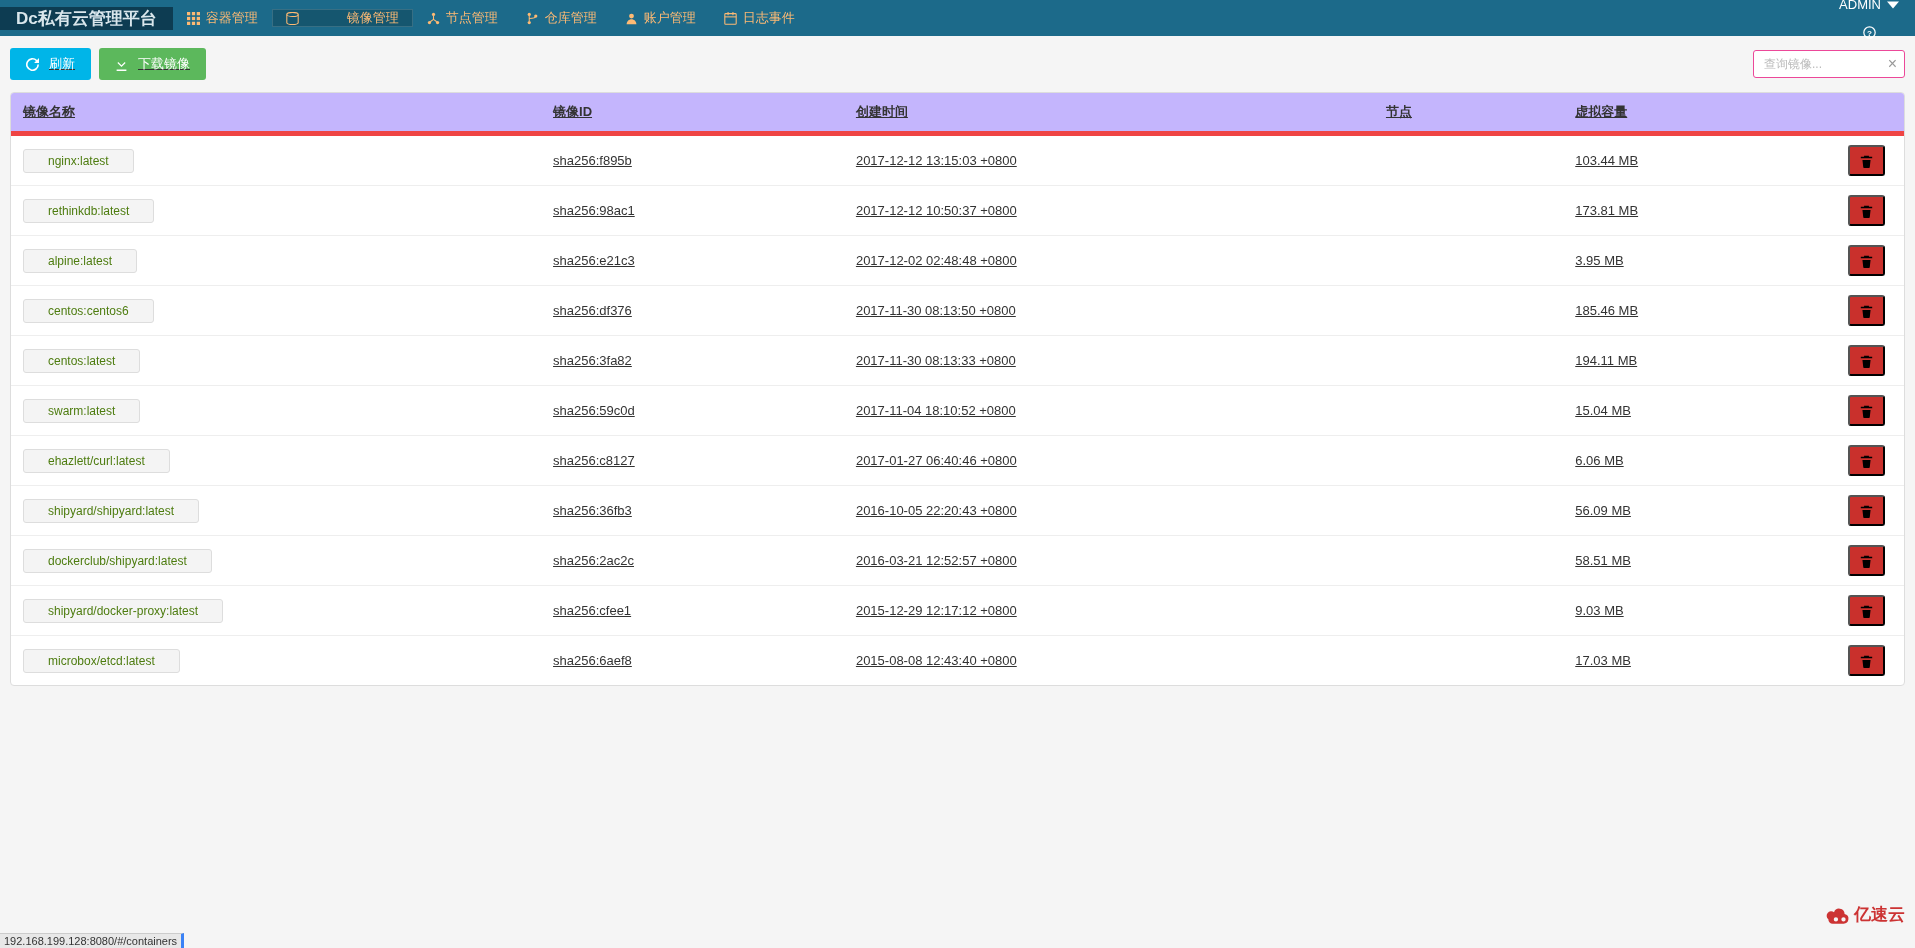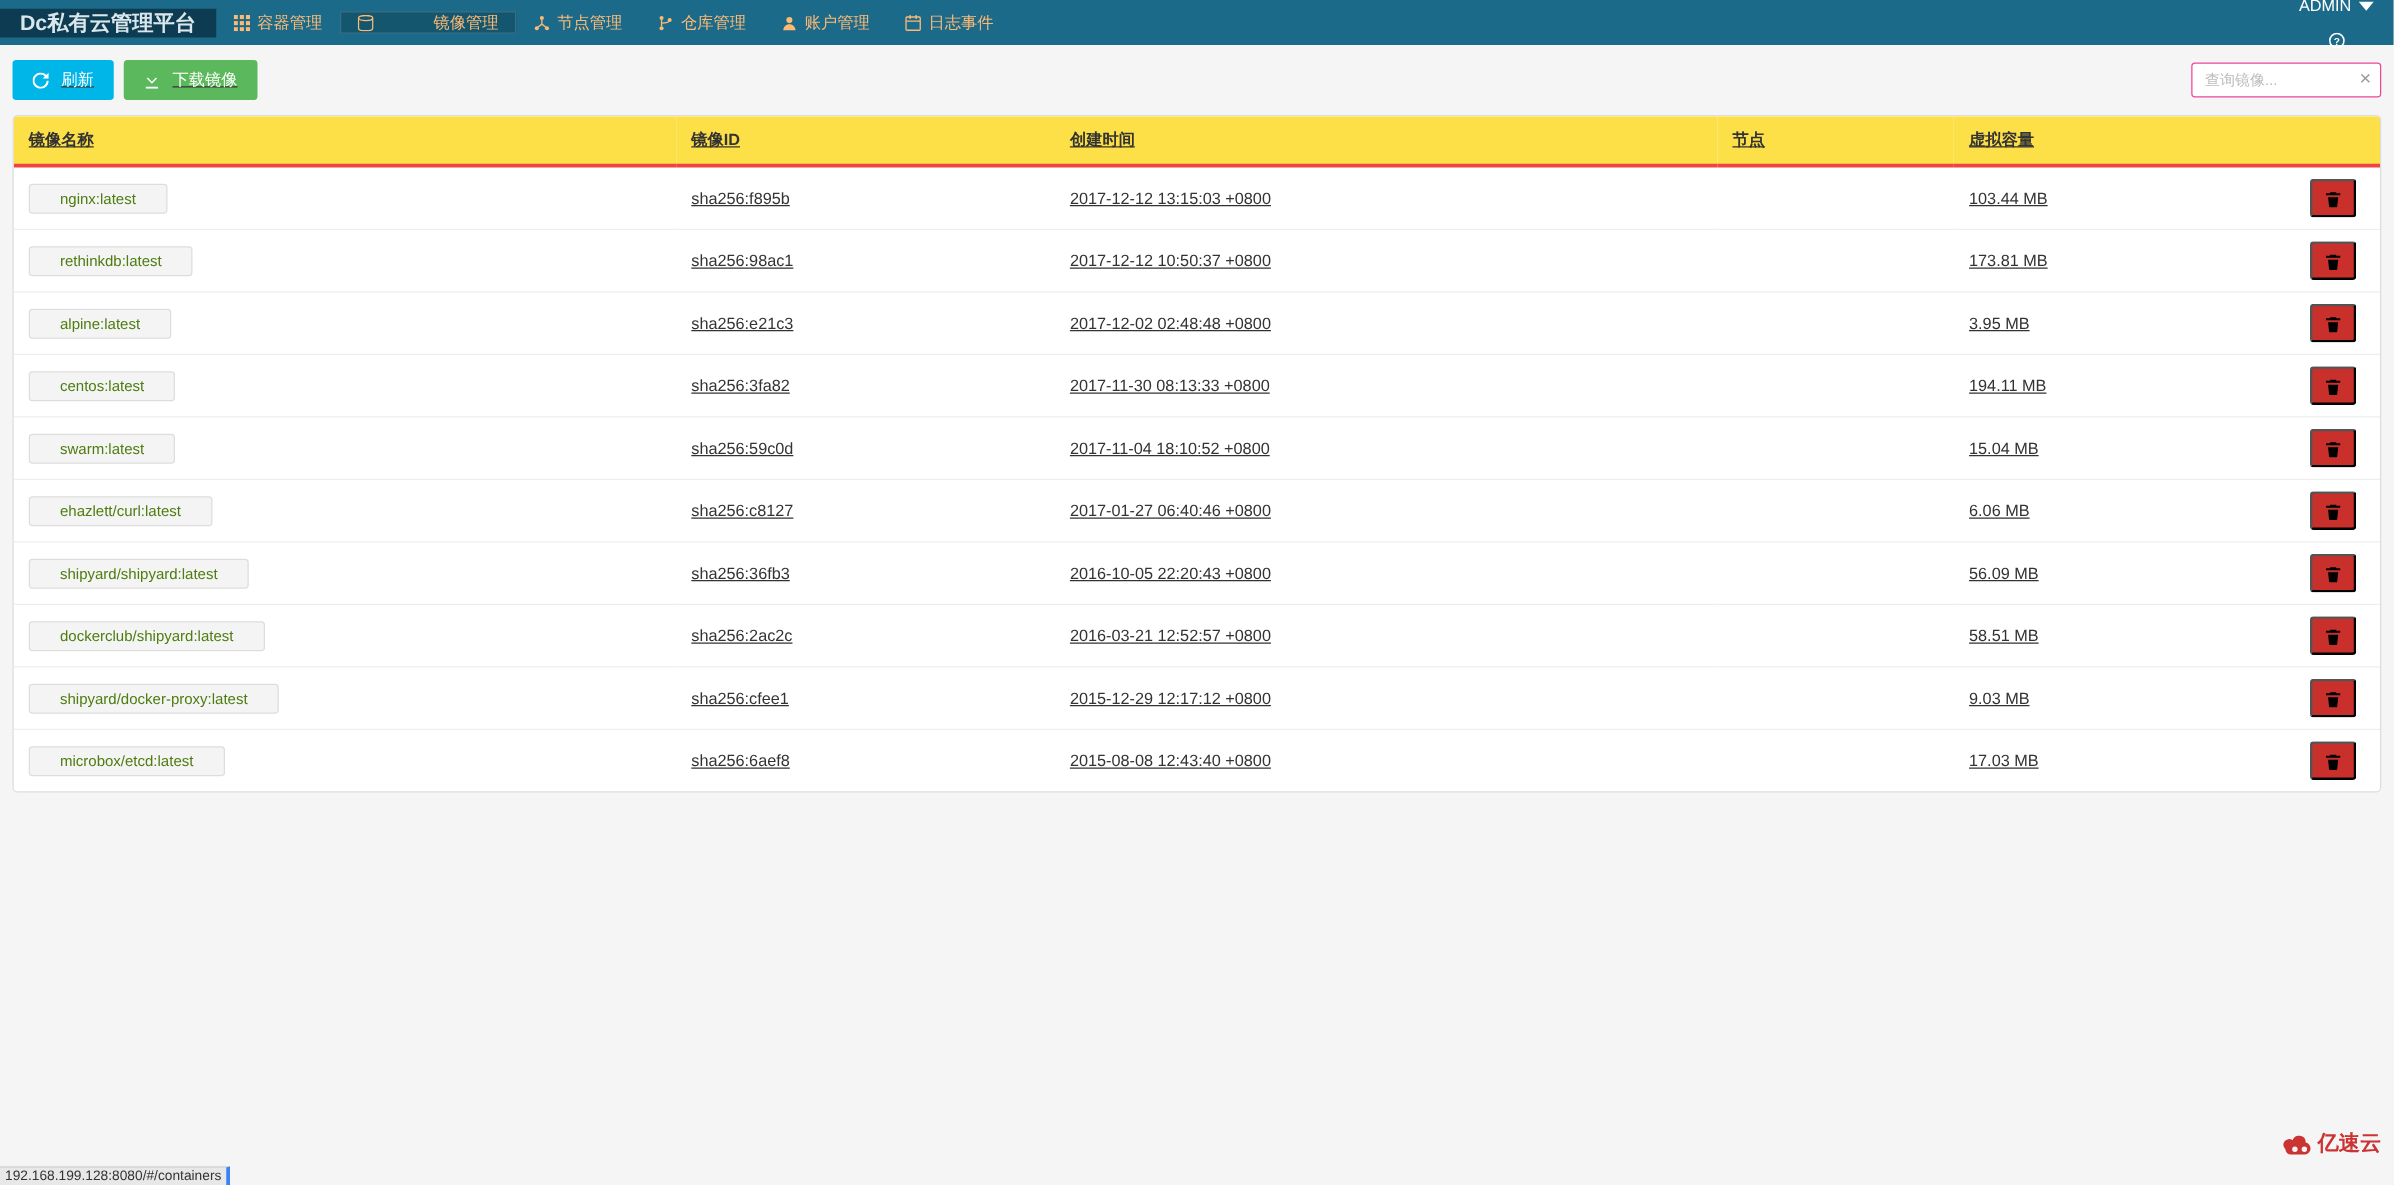--- a/index.html
+++ b/index.html
@@ -22,21 +22,21 @@
     .btn-success { background: #5cb85c; }
     .btn-danger { background: #c9302c; padding: 6px 10px; border-radius: 3px; }
     
     .search-wrap { position: relative; }
     .search-input { width: 152px; padding: 6px 26px 6px 10px; border: 1px solid #ec4899; border-radius: 3px; font-size: 12px; color: #999; }
     .search-input::placeholder { color: #bbb; }
     .search-clear { position: absolute; right: 8px; top: 50%; transform: translateY(-50%); color: #999; cursor: pointer; font-size: 16px; }
     
     .table-wrap { background: #fff; border: 1px solid #ddd; border-radius: 4px; overflow: hidden; }
     table { width: 100%; border-collapse: collapse; }
-    thead th { background: #fde047; text-align: left; padding: 10px 12px; font-weight: bold; border-bottom: 3px solid #ef4444; font-size: 13px; }
+    thead th { background: #c4b5fd; text-align: left; padding: 10px 12px; font-weight: bold; border-bottom: 5px solid #ef4444; font-size: 13px; }
     tbody td { padding: 9px 12px; border-bottom: 1px solid #eee; vertical-align: middle; font-size: 13px; }
     tbody tr:last-child td { border-bottom: none; }
     .tag { display: inline-block; background: #f4f4f4; border: 1px solid #ddd; border-radius: 3px; padding: 4px 24px; font-size: 12px; color: #4d7c0f; cursor: pointer; }
     
     .col-name { width: 28%; }
     .col-id { width: 16%; }
     .col-created { width: 28%; }
     .col-node { width: 10%; }
     .col-size { width: 14%; }
     .col-action { width: 4%; text-align: center; }
@@ -197,20 +197,30 @@
             <td class="col-name"><span class="tag">alpine:latest</span></td>
             <td class="col-id">sha256:e21c3</td>
             <td class="col-created">2017-12-02 02:48:48 +0800</td>
             <td class="col-node"></td>
             <td class="col-size">3.95 MB</td>
             <td class="col-action"><button class="btn-danger"><span><svg class="ico" viewBox="0 0 16 16">
                     <path d="M5 2V1h6v1h4v2H1V2h4zm-2 4h10l-1 9a1 1 0 0 1-1 1H5a1 1 0 0 1-1-1L3 6z"></path>
                   </svg></span></button></td>
           </tr>
           <tr>
+            <td class="col-name"><span class="tag">centos:centos6</span></td>
+            <td class="col-id">sha256:df376</td>
+            <td class="col-created">2017-11-30 08:13:50 +0800</td>
+            <td class="col-node"></td>
+            <td class="col-size">185.46 MB</td>
+            <td class="col-action"><button class="btn-danger"><span><svg class="ico" viewBox="0 0 16 16">
+                    <path d="M5 2V1h6v1h4v2H1V2h4zm-2 4h10l-1 9a1 1 0 0 1-1 1H5a1 1 0 0 1-1-1L3 6z"></path>
+                  </svg></span></button></td>
+          </tr>
+          <tr>
             <td class="col-name"><span class="tag">centos:latest</span></td>
             <td class="col-id">sha256:3fa82</td>
             <td class="col-created">2017-11-30 08:13:33 +0800</td>
             <td class="col-node"></td>
             <td class="col-size">194.11 MB</td>
             <td class="col-action"><button class="btn-danger"><span><svg class="ico" viewBox="0 0 16 16">
                     <path d="M5 2V1h6v1h4v2H1V2h4zm-2 4h10l-1 9a1 1 0 0 1-1 1H5a1 1 0 0 1-1-1L3 6z"></path>
                   </svg></span></button></td>
           </tr>
           <tr>

